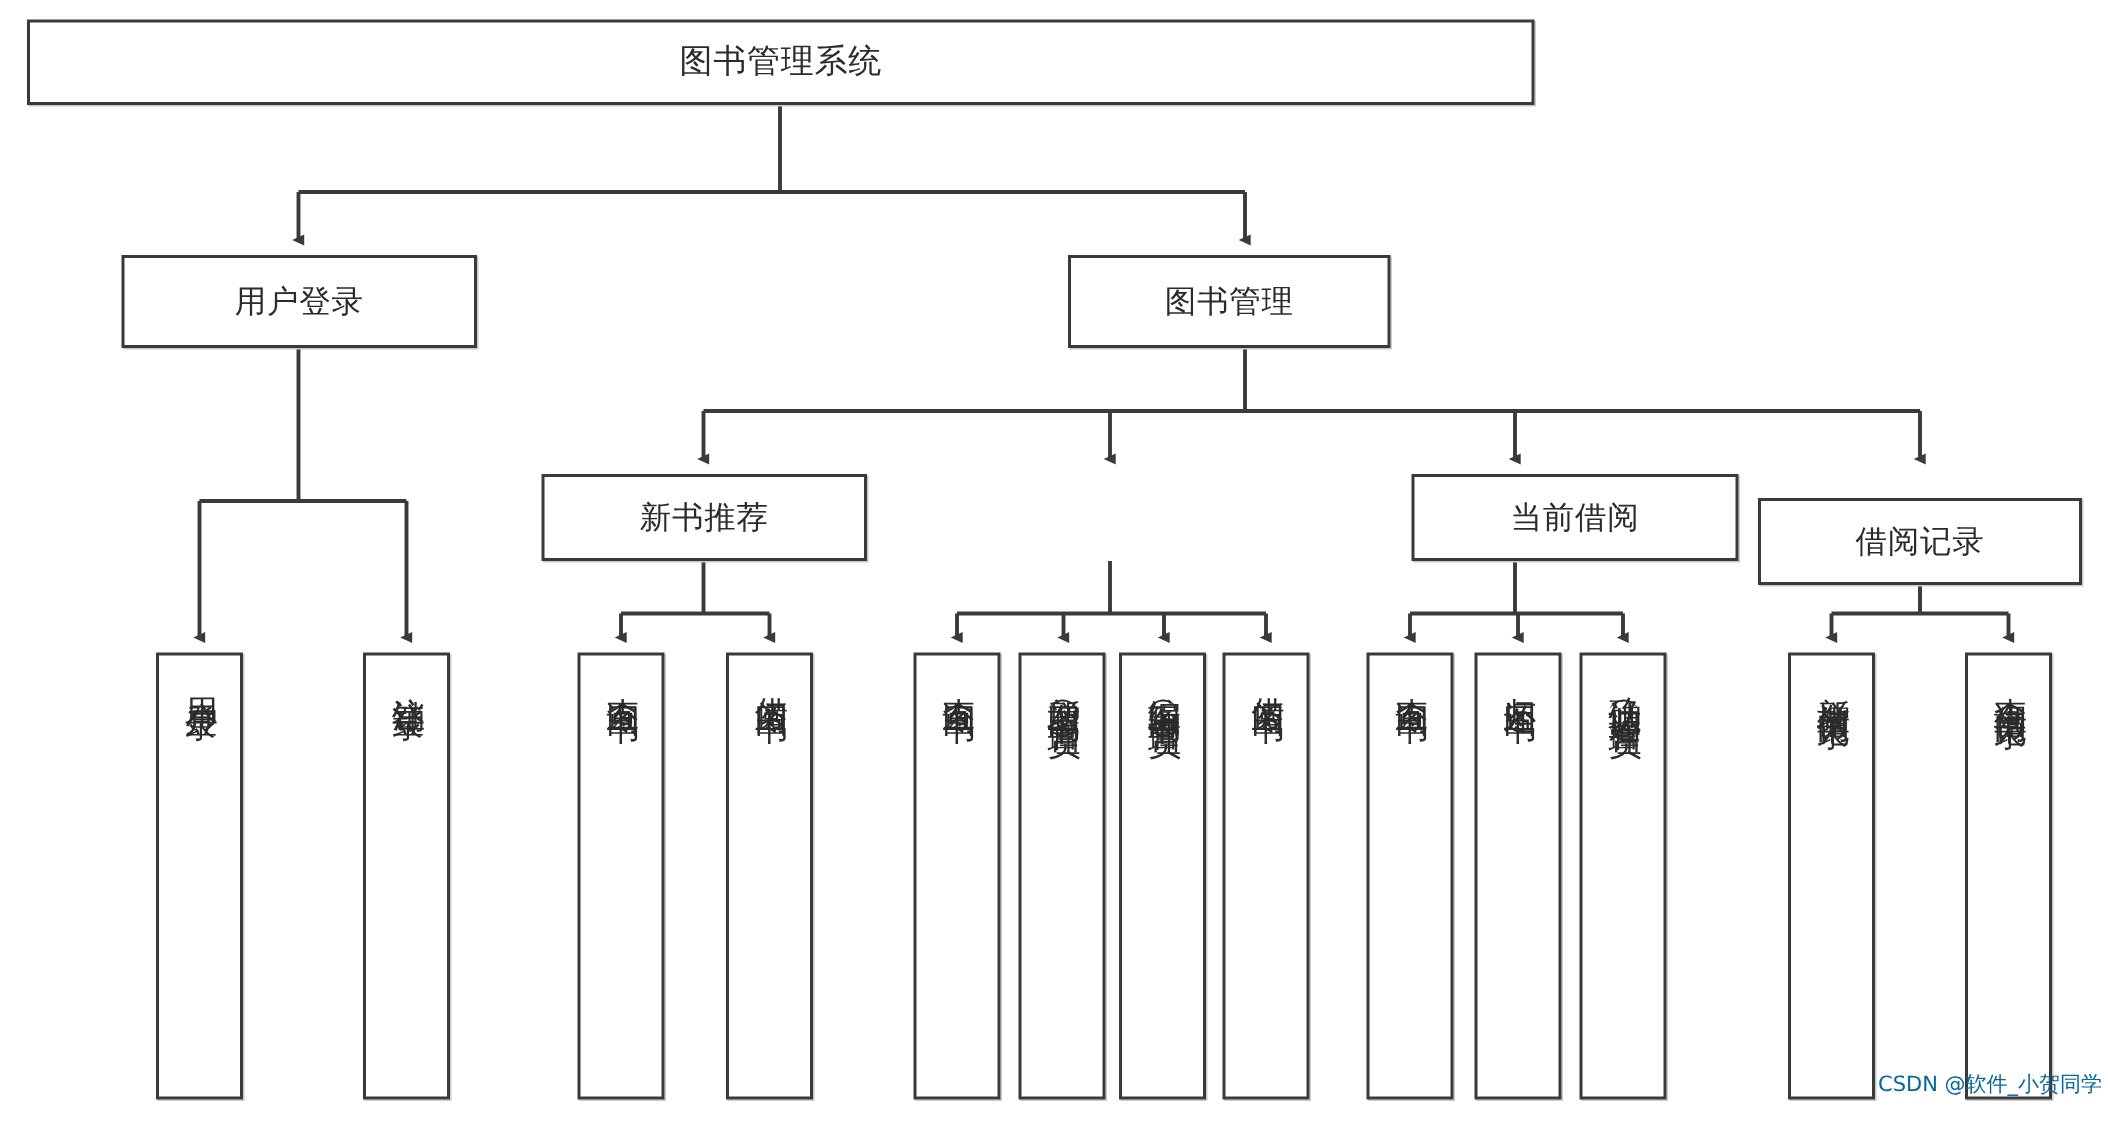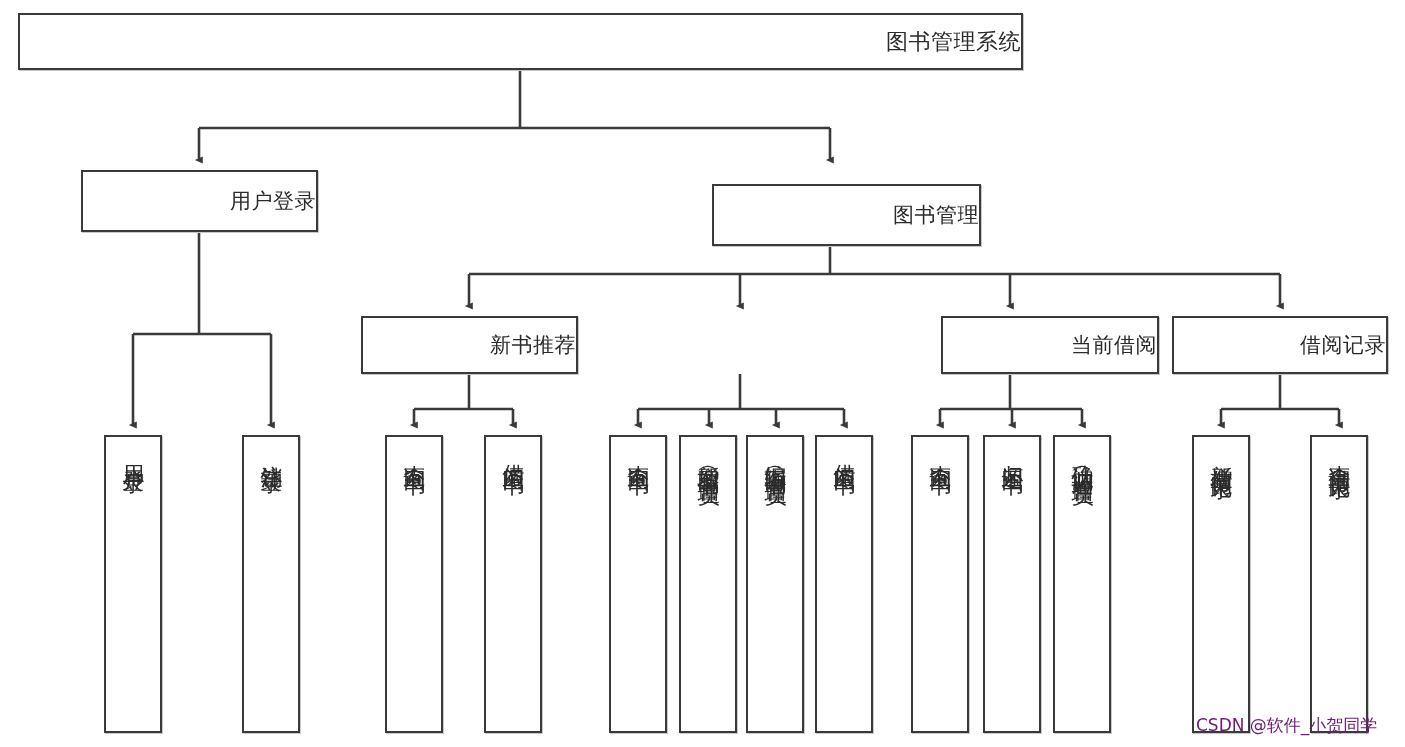--- a/index.html
+++ b/index.html
@@ -27,46 +27,46 @@
     height: 747px;
     pointer-events: none;
   }
   .node {
     position: absolute;
     box-sizing: border-box;
     background: #ffffff;
     border: 2px solid #3a3a3a;
     display: flex;
     align-items: center;
-    justify-content: flex-end;
+    justify-content: center;
     box-shadow: 1px 1px 0 0 #c9c9c9;
   }
   .node-label {
     color: #2b2b2b;
     font-size: 21px;
     line-height: 1.18;
     letter-spacing: 0.5px;
     white-space: nowrap;
     text-align: center;
   }
   
   #node-root { left: 18px; top: 13px; width: 1005px; height: 57px; }
   #node-root .node-label { font-size: 22px; }
 
   
   .level2 { height: 62px; }
   #node-user-login { left: 81px; top: 170px; width: 237px; }
-  #node-book-manage { left: 712px; top: 170px; width: 269px; margin-top: 14px; }
+  #node-book-manage { left: 712px; top: 170px; width: 215px; }
 
   
   .level3 { height: 58px; }
   #node-new-book-rec { left: 361px; top: 316px; width: 217px; }
   #node-book-borrow  { left: 631px; top: 316px; width: 220px; }
   #node-current-borrow { left: 901px; top: 316px; width: 218px; margin-left: 40px; }
-  #node-borrow-record { left: 1172px; top: 316px; width: 216px; }
+  #node-borrow-record { left: 1172px; top: 332px; width: 216px; }
 
   
   .leaf {
     top: 435px;
     height: 298px;
     width: 58px;
     align-items: flex-start;
     justify-content: center;
     padding-top: 10px;
   }
@@ -89,24 +89,24 @@
   #leaf-bb-edit       { left: 746px; }
   #leaf-bb-borrow     { left: 815px; }
   #leaf-cb-query      { left: 911px; }
   #leaf-cb-return     { left: 983px; }
   #leaf-cb-confirm    { left: 1053px; }
   #leaf-br-add        { left: 1192px; }
   #leaf-br-query      { left: 1310px; }
 
   .watermark {
     position: absolute;
-    left: 1196px;
+    left: 1252px;
     top: 714px;
-    font-size: 17px;
-    color: #701a75;
+    font-size: 14px;
+    color: #0369a1;
     white-space: nowrap;
     user-select: none;
   }
 </style>
 </head>
 <body>
 
 <div id="diagram-root">
 
   <svg id="connector-layer" viewBox="0 0 1405 747" width="1405" height="747" aria-hidden="true">

